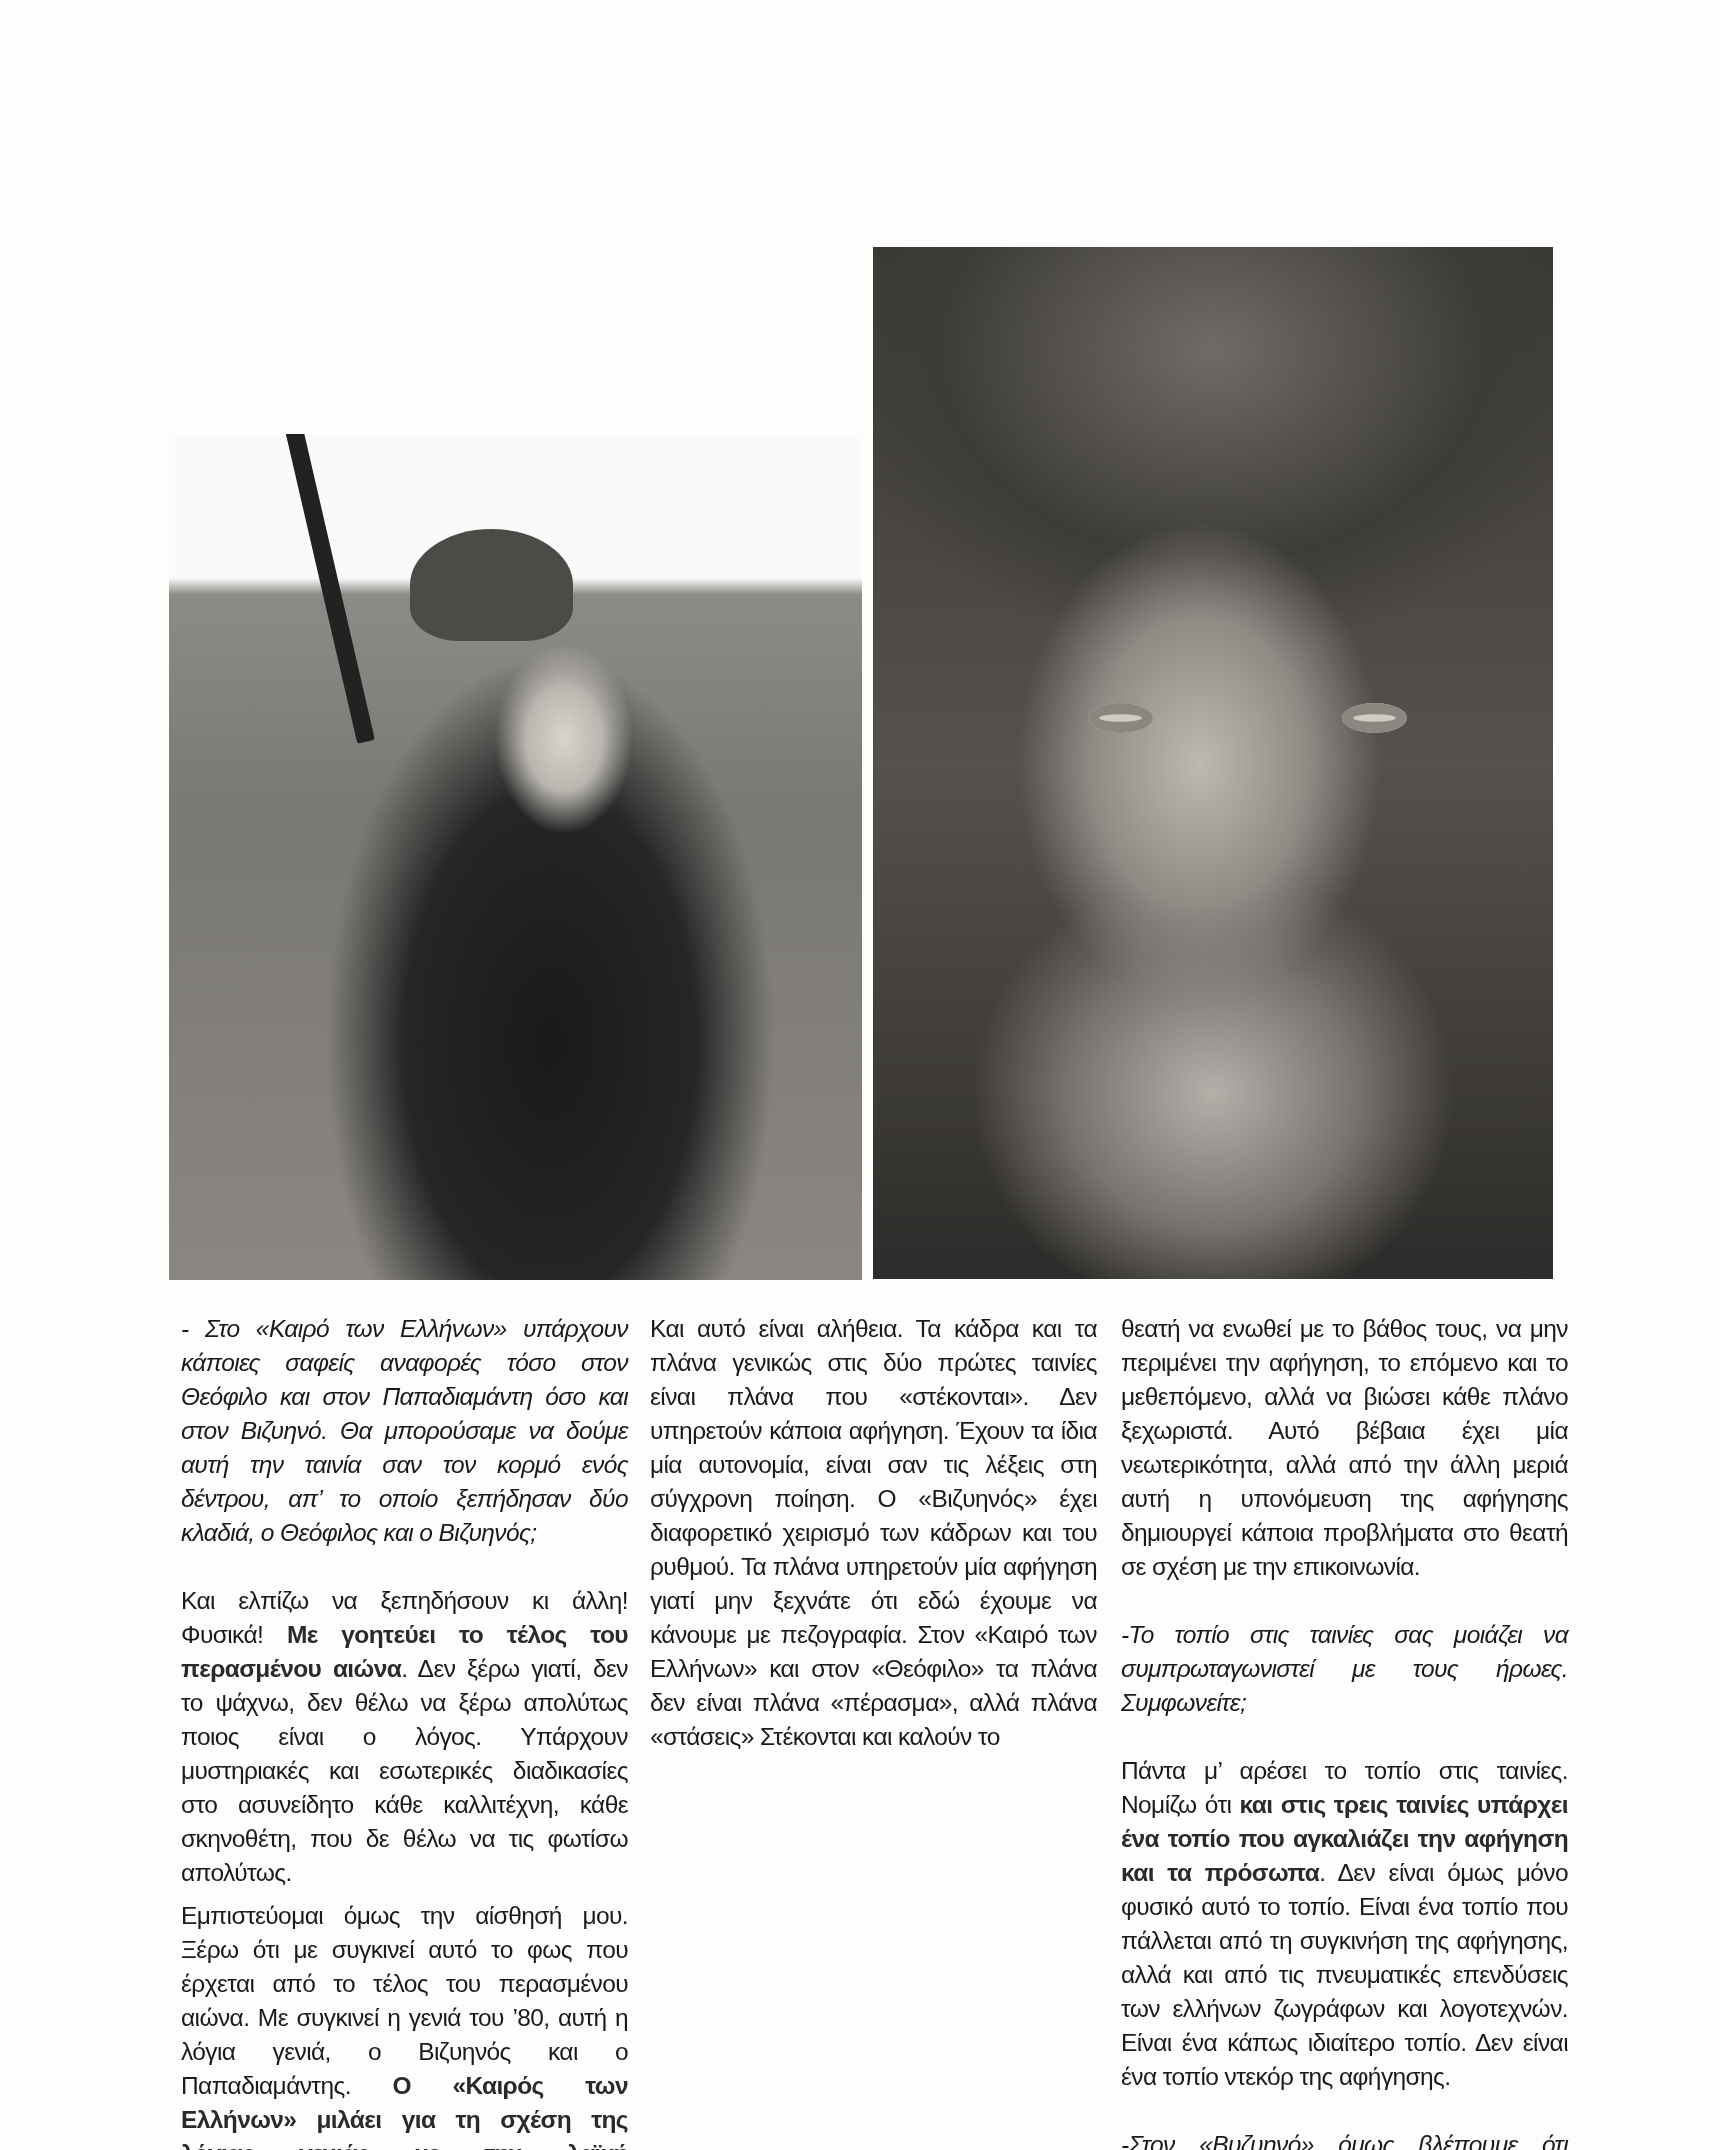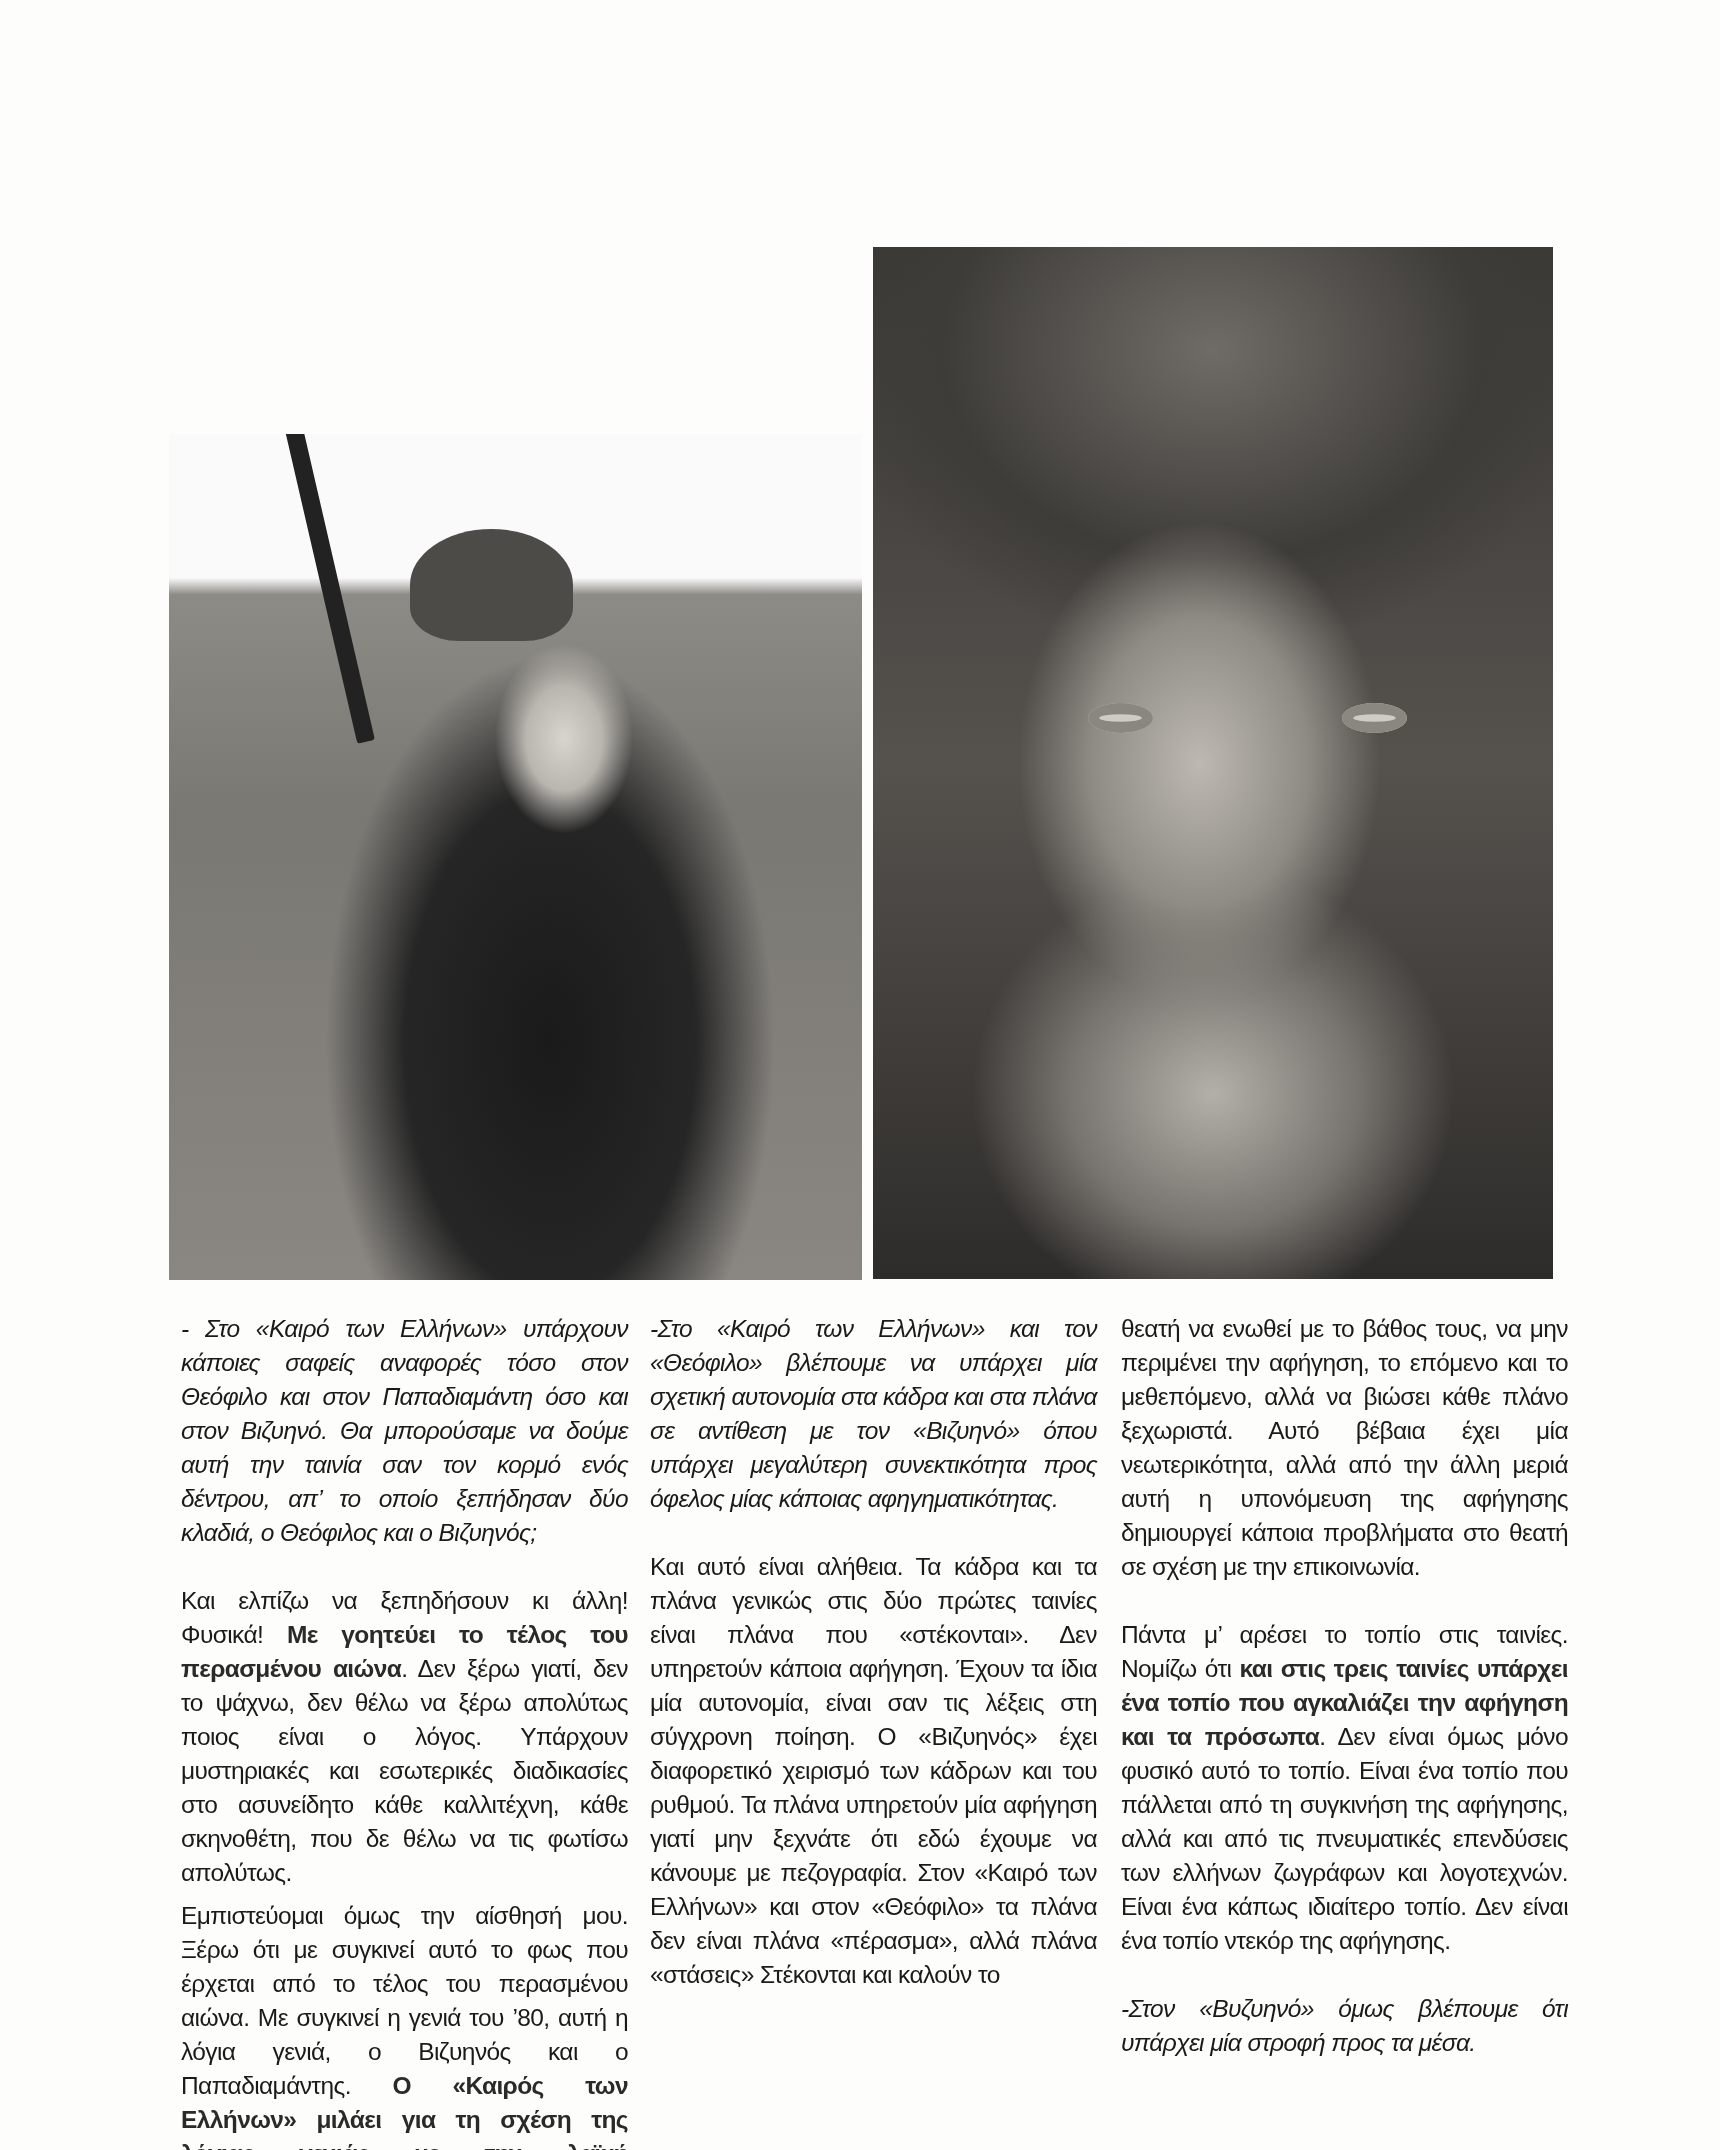--- a/index.html
+++ b/index.html
@@ -52,21 +52,21 @@
   <div class="eye l"></div>
   <div class="eye r"></div>
 </div>
 
 <div class="col" id="col-1">
     <p class="q"><span>- Στο «Καιρό των Ελλήνων» υπάρχουν κάποιες σαφείς αναφορές τόσο στον Θεόφιλο και στον Παπαδιαμάντη όσο και στον Βιζυηνό. Θα μπορούσαμε να δούμε αυτή την ταινία σαν τον κορμό ενός δέντρου, απ’ το οποίο ξεπήδησαν δύο κλαδιά, ο Θεόφιλος και ο Βιζυηνός;</span></p>
     <p class=""><span>Και ελπίζω να ξεπηδήσουν κι άλλη! Φυσικά! </span><span class="b">Με γοητεύει το τέλος του περασμένου αιώνα</span><span>. Δεν ξέρω γιατί, δεν το ψάχνω, δεν θέλω να ξέρω απολύτως ποιος είναι ο λόγος. Υπάρχουν μυστηριακές και εσωτερικές διαδικασίες στο ασυνείδητο κάθε καλλιτέχνη, κάθε σκηνοθέτη, που δε θέλω να τις φωτίσω απολύτως.</span></p>
     <p class=" tight"><span>Εμπιστεύομαι όμως την αίσθησή μου. Ξέρω ότι με συγκινεί αυτό το φως που έρχεται από το τέλος του περασμένου αιώνα. Με συγκινεί η γενιά του ’80, αυτή η λόγια γενιά, ο Βιζυηνός και ο Παπαδιαμάντης. </span><span class="b">Ο «Καιρός των Ελλήνων» μιλάει για τη σχέση της λόγιας γενιάς με την λαϊκή παράδοση,που φορείς της είναι οι ληστές</span><span>. Νομίζω ότι όλες οι ιδέες που υπήρχαν στον</span></p>
   </div>
 <div class="col" id="col-2">
-    <p class="q"><span> -Στο «Καιρό των Ελλήνων» και τον «Θεόφιλο» βλέπουμε να υπάρχει μία σχετική αυτονομία στα κάδρα και στα πλάνα σε αντίθεση με τον «Βιζυηνό» όπου υπάρχει μεγαλύτερη συνεκτικότητα προς όφελος μίας κάποιας αφηγηματικότητας.</span></p>
     <p class=""><span> Και αυτό είναι αλήθεια. Τα κάδρα και τα πλάνα γενικώς στις δύο πρώτες ταινίες είναι πλάνα που «στέκονται». Δεν υπηρετούν κάποια αφήγηση. Έχουν τα ίδια μία αυτονομία, είναι σαν τις λέξεις στη σύγχρονη ποίηση. Ο «Βιζυηνός» έχει διαφορετικό χειρισμό των κάδρων και του ρυθμού. Τα πλάνα υπηρετούν μία αφήγηση γιατί μην ξεχνάτε ότι εδώ έχουμε να κάνουμε με πεζογραφία. Στον «Καιρό των Ελλήνων» και στον «Θεόφιλο» τα πλάνα δεν είναι πλάνα «πέρασμα», αλλά πλάνα «στάσεις» Στέκονται και καλούν το</span></p>
   </div>
 <div class="col" id="col-3">
     <p class=""><span>θεατή να ενωθεί με το βάθος τους, να μην περιμένει την αφήγηση, το επόμενο και το μεθεπόμενο, αλλά να βιώσει κάθε πλάνο ξεχωριστά. Αυτό βέβαια έχει μία νεωτερικότητα, αλλά από την άλλη μεριά αυτή η υπονόμευση της αφήγησης δημιουργεί κάποια προβλήματα στο θεατή σε σχέση με την επικοινωνία.</span></p>
+    <p class="q"><span>-Το τοπίο στις ταινίες σας μοιάζει να συμπρωταγωνιστεί με τους ήρωες. Συμφωνείτε;</span></p>
     <p class=""><span>Πάντα μ’ αρέσει το τοπίο στις ταινίες. Νομίζω ότι </span><span class="b">και στις τρεις ταινίες υπάρχει ένα τοπίο που αγκαλιάζει την αφήγηση και τα πρόσωπα</span><span>. Δεν είναι όμως μόνο φυσικό αυτό το τοπίο. Είναι ένα τοπίο που πάλλεται από τη συγκινήση της αφήγησης, αλλά και από τις πνευματικές επενδύσεις των ελλήνων ζωγράφων και λογοτεχνών. Είναι ένα κάπως ιδιαίτερο τοπίο. Δεν είναι ένα τοπίο ντεκόρ της αφήγησης.</span></p>
     <p class="q"><span>-Στον «Βυζυηνό» όμως βλέπουμε ότι υπάρχει μία στροφή προς τα μέσα.</span></p>
   </div>
 
 
 </body></html>

